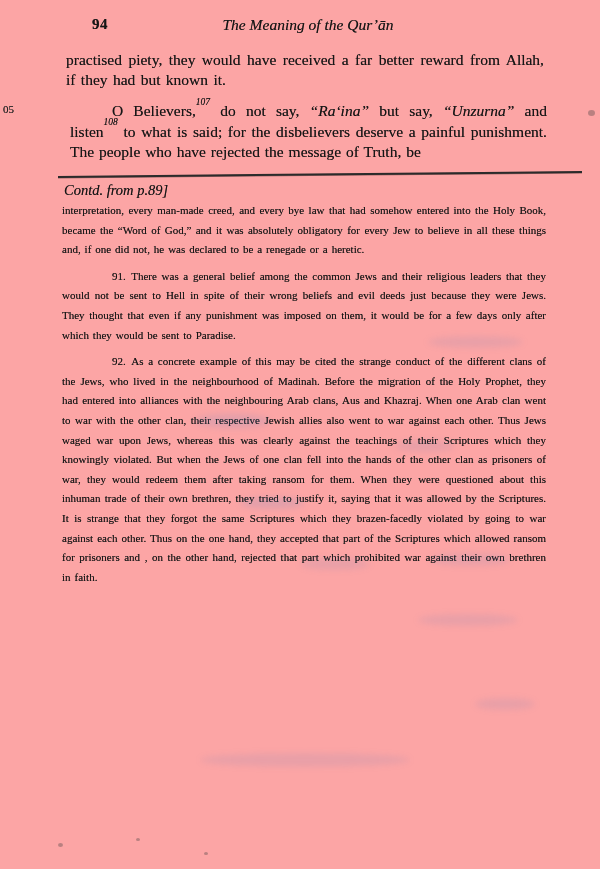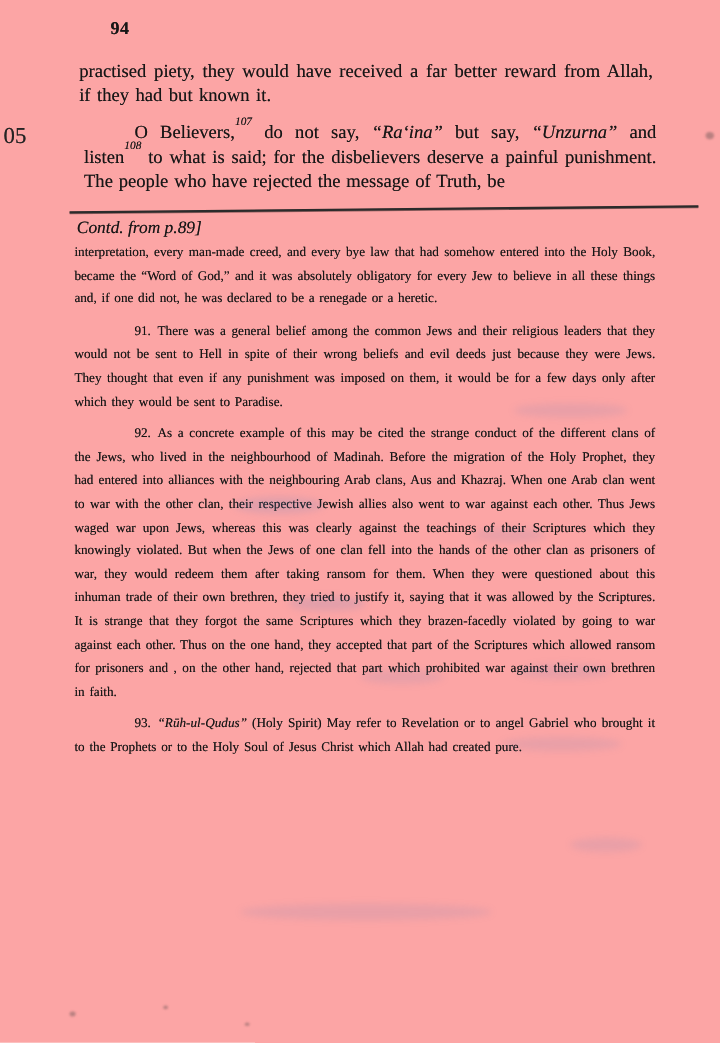--- a/index.html
+++ b/index.html
@@ -29,21 +29,21 @@
   }
 
   
   .top-para {
     position: absolute; left: 66px; top: 50px; width: 478px;
     font-size: 15.5px; line-height: 20px;
     text-align: justify; word-spacing: 1.5px;
   }
   .margin-num {
     position: absolute; left: 3px; top: 103px;
-    font-size: 19px; color: #242424;
+    font-size: 11px; color: #242424;
   }
   .verse {
     position: absolute; left: 70px; top: 101px; width: 477px;
     font-size: 15.5px; line-height: 20.5px;
     text-align: justify; text-indent: 42px; word-spacing: 1px;
   }
   .verse .it, .it { font-style: italic; }
   sup.ref {
     font-size: 9.5px; line-height: 0;
     position: relative; top: -5px; font-style: italic;
@@ -80,36 +80,36 @@
     background: rgba(60,60,60,0.35); filter: blur(0.7px);
     pointer-events: none;
   }
 </style>
 </head>
 <body>
 
 <div class="page">
 
   <span class="pagenum txt">94</span>
+  <div class="runtitle txt">The Meaning of the Qur’ān</div>
 
   <div class="top-para txt">practised piety, they would have received a  far better reward from Allah, if they had but known it.</div>
 
   <div class="margin-num txt">05</div>
 
   <div class="verse txt"><span>O Believers,</span><sup class="ref">107</sup><span> do not  say, </span><span class="it">“Ra‘ina”</span><span> but say, </span><span class="it">“Unzurna”</span><span> and listen</span><sup class="ref">108</sup><span> to what is  said; for the disbelievers deserve a painful punishment. The people who have rejected the message of Truth, be</span></div>
 
   <div class="rule"></div>
 
   <div class="contd txt">Contd. from p.89]</div>
 
   <div class="footnotes">
     <p class="txt">interpretation, every man-made creed, and every bye law that had somehow entered into the Holy Book, became the “Word of God,” and it was absolutely obligatory for every  Jew to believe in all these things and, if one did not, he was declared to be a renegade or a heretic.</p>
     <p class="indent txt">91. There was a general belief among the common Jews and their religious leaders that they would not be sent to Hell in spite of their wrong beliefs and evil deeds just because they were Jews. They thought that even if any punishment was imposed on them, it would be for a few days only after which they would be sent to Paradise.</p>
     <p class="indent txt">92. As a concrete example of this may be cited the strange conduct of the different clans of the Jews, who lived in the neighbourhood of Madinah. Before the migration of the Holy Prophet, they had entered into alliances with the neighbouring Arab clans, Aus and Khazraj. When one Arab clan went to war with the other clan, their respective Jewish allies also went to war against each other. Thus Jews waged war upon Jews, whereas this was clearly against the teachings of their Scriptures which they knowingly violated. But when the Jews of one clan fell into the hands of the other clan as prisoners of war, they would redeem them after taking ransom for them. When they were questioned about this inhuman trade of their own brethren, they tried to justify it, saying that it was allowed by the Scriptures. It is strange that they forgot the same Scriptures which they brazen-facedly violated by going to war against each other. Thus on the one hand, they accepted that part of the Scriptures which allowed ransom for prisoners and , on the other hand, rejected that part which prohibited war against their own brethren in faith.</p>
-    <p class="indent txt"><span>93. </span><span class="it">“Rūh-ul-Qudus”</span><span> (Holy Spirit) May refer to Revelation or to angel Gabriel who brought  it to the Prophets or to the Holy Soul of Jesus Christ which Allah had created pure.</span></p>
   </div>
 
   <div class="smudge blue2" style="left:428px; top:336px; width:95px; height:12px;"></div>
   <div class="smudge blue" style="left:195px; top:414px; width:75px; height:14px;"></div>
   <div class="smudge blue2" style="left:395px; top:440px; width:60px; height:12px;"></div>
   <div class="smudge blue" style="left:240px; top:497px; width:65px; height:12px;"></div>
   <div class="smudge blue2" style="left:300px; top:558px; width:70px; height:12px;"></div>
   <div class="smudge blue2" style="left:430px; top:553px; width:80px; height:13px;"></div>
   <div class="smudge blue2" style="left:418px; top:614px; width:100px; height:12px;"></div>
   <div class="smudge blue2" style="left:200px; top:753px; width:210px; height:14px;"></div>

